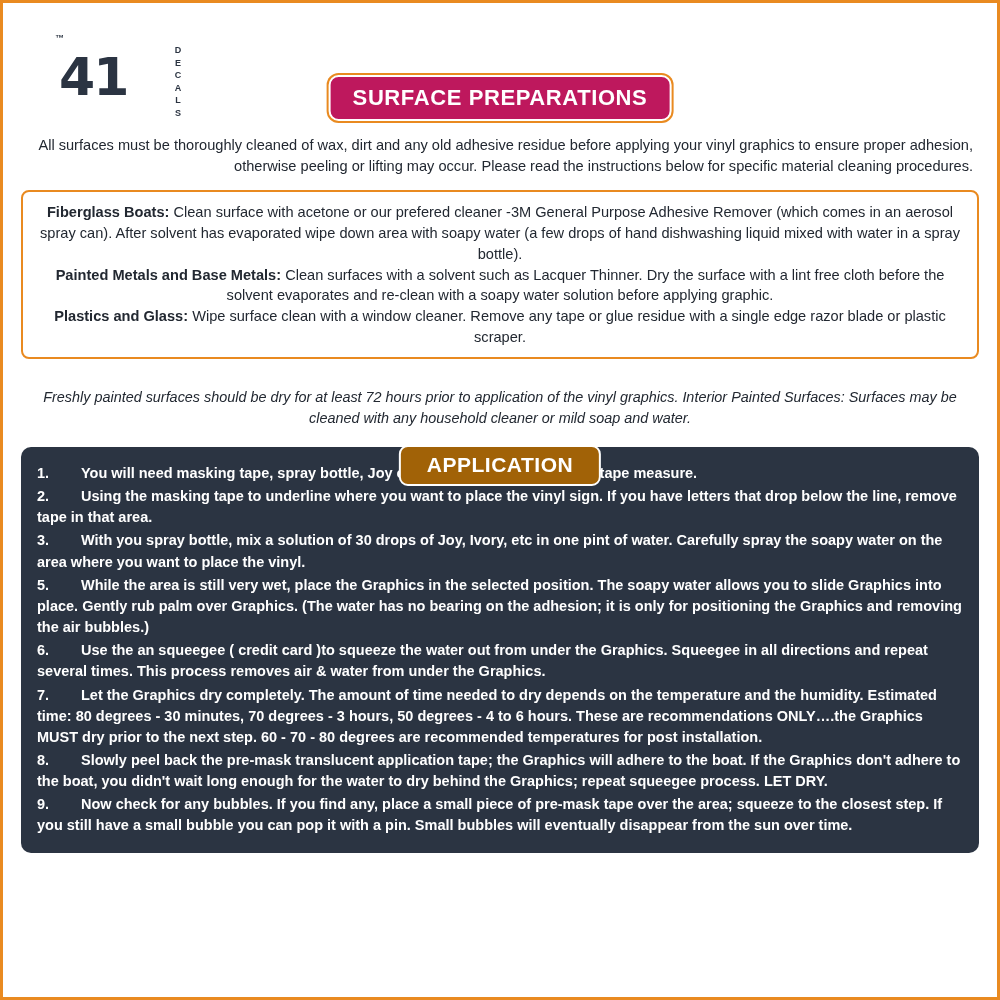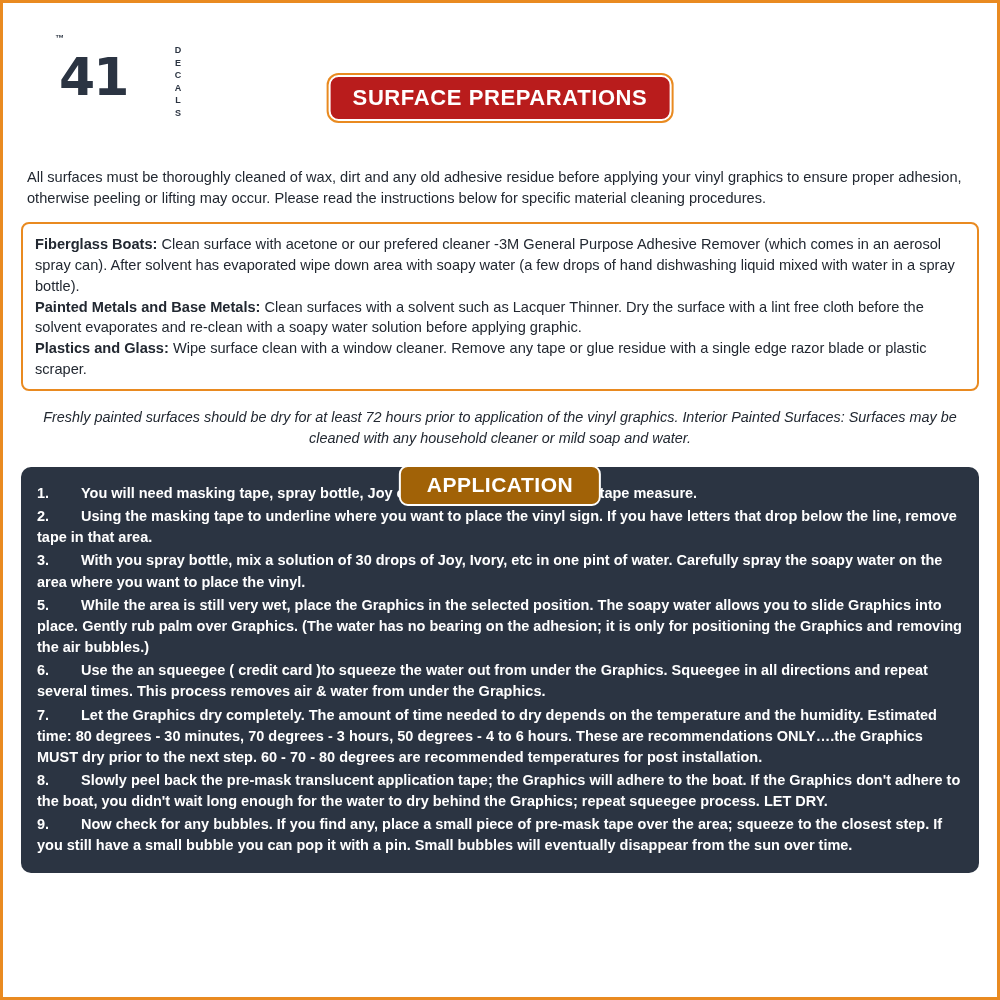--- a/index.html
+++ b/index.html
@@ -70,61 +70,62 @@
     color: #2b3442;
     letter-spacing: 2.5px;
     writing-mode: vertical-rl;
     text-orientation: upright;
   }
   .banner {
     position: absolute;
     left: 50%;
     transform: translateX(-50%);
     top: 58px;
-    background: #b91c1c;
+    background: #be185d;
     color: #ffffff;
     font-size: 22px;
     font-weight: bold;
     letter-spacing: 0.6px;
     padding: 8px 22px 8px 22px;
     border-radius: 10px;
     border: 2px solid #ffffff;
     box-shadow: 0 0 0 2px #e98a20;
     white-space: nowrap;
   }
 
   
   .intro {
-    margin-top: 68px;
+    margin-top: 36px;
     font-size: 14.6px;
     line-height: 1.42;
-    text-align: left;
+    text-align: right;
     padding: 0 6px;
     color: #222831;
   }
 
   
   .prepbox {
     margin-top: 14px;
     border: 2px solid #e98a20;
     border-radius: 8px;
     padding: 10px 12px 10px 12px;
     font-size: 14.6px;
     line-height: 1.42;
   }
   .prepbox p {
     margin: 0;
+    text-align: center;
   }
   .prepbox b {
     font-weight: bold;
   }
 
   
   .note {
-    margin-top: 16px;
+    margin-top: 28px;
     font-style: italic;
     font-size: 14.4px;
     line-height: 1.44;
     text-align: center;
     padding: 0 6px;
   }
   .note.second {
     margin-top: 16px;
   }
 

